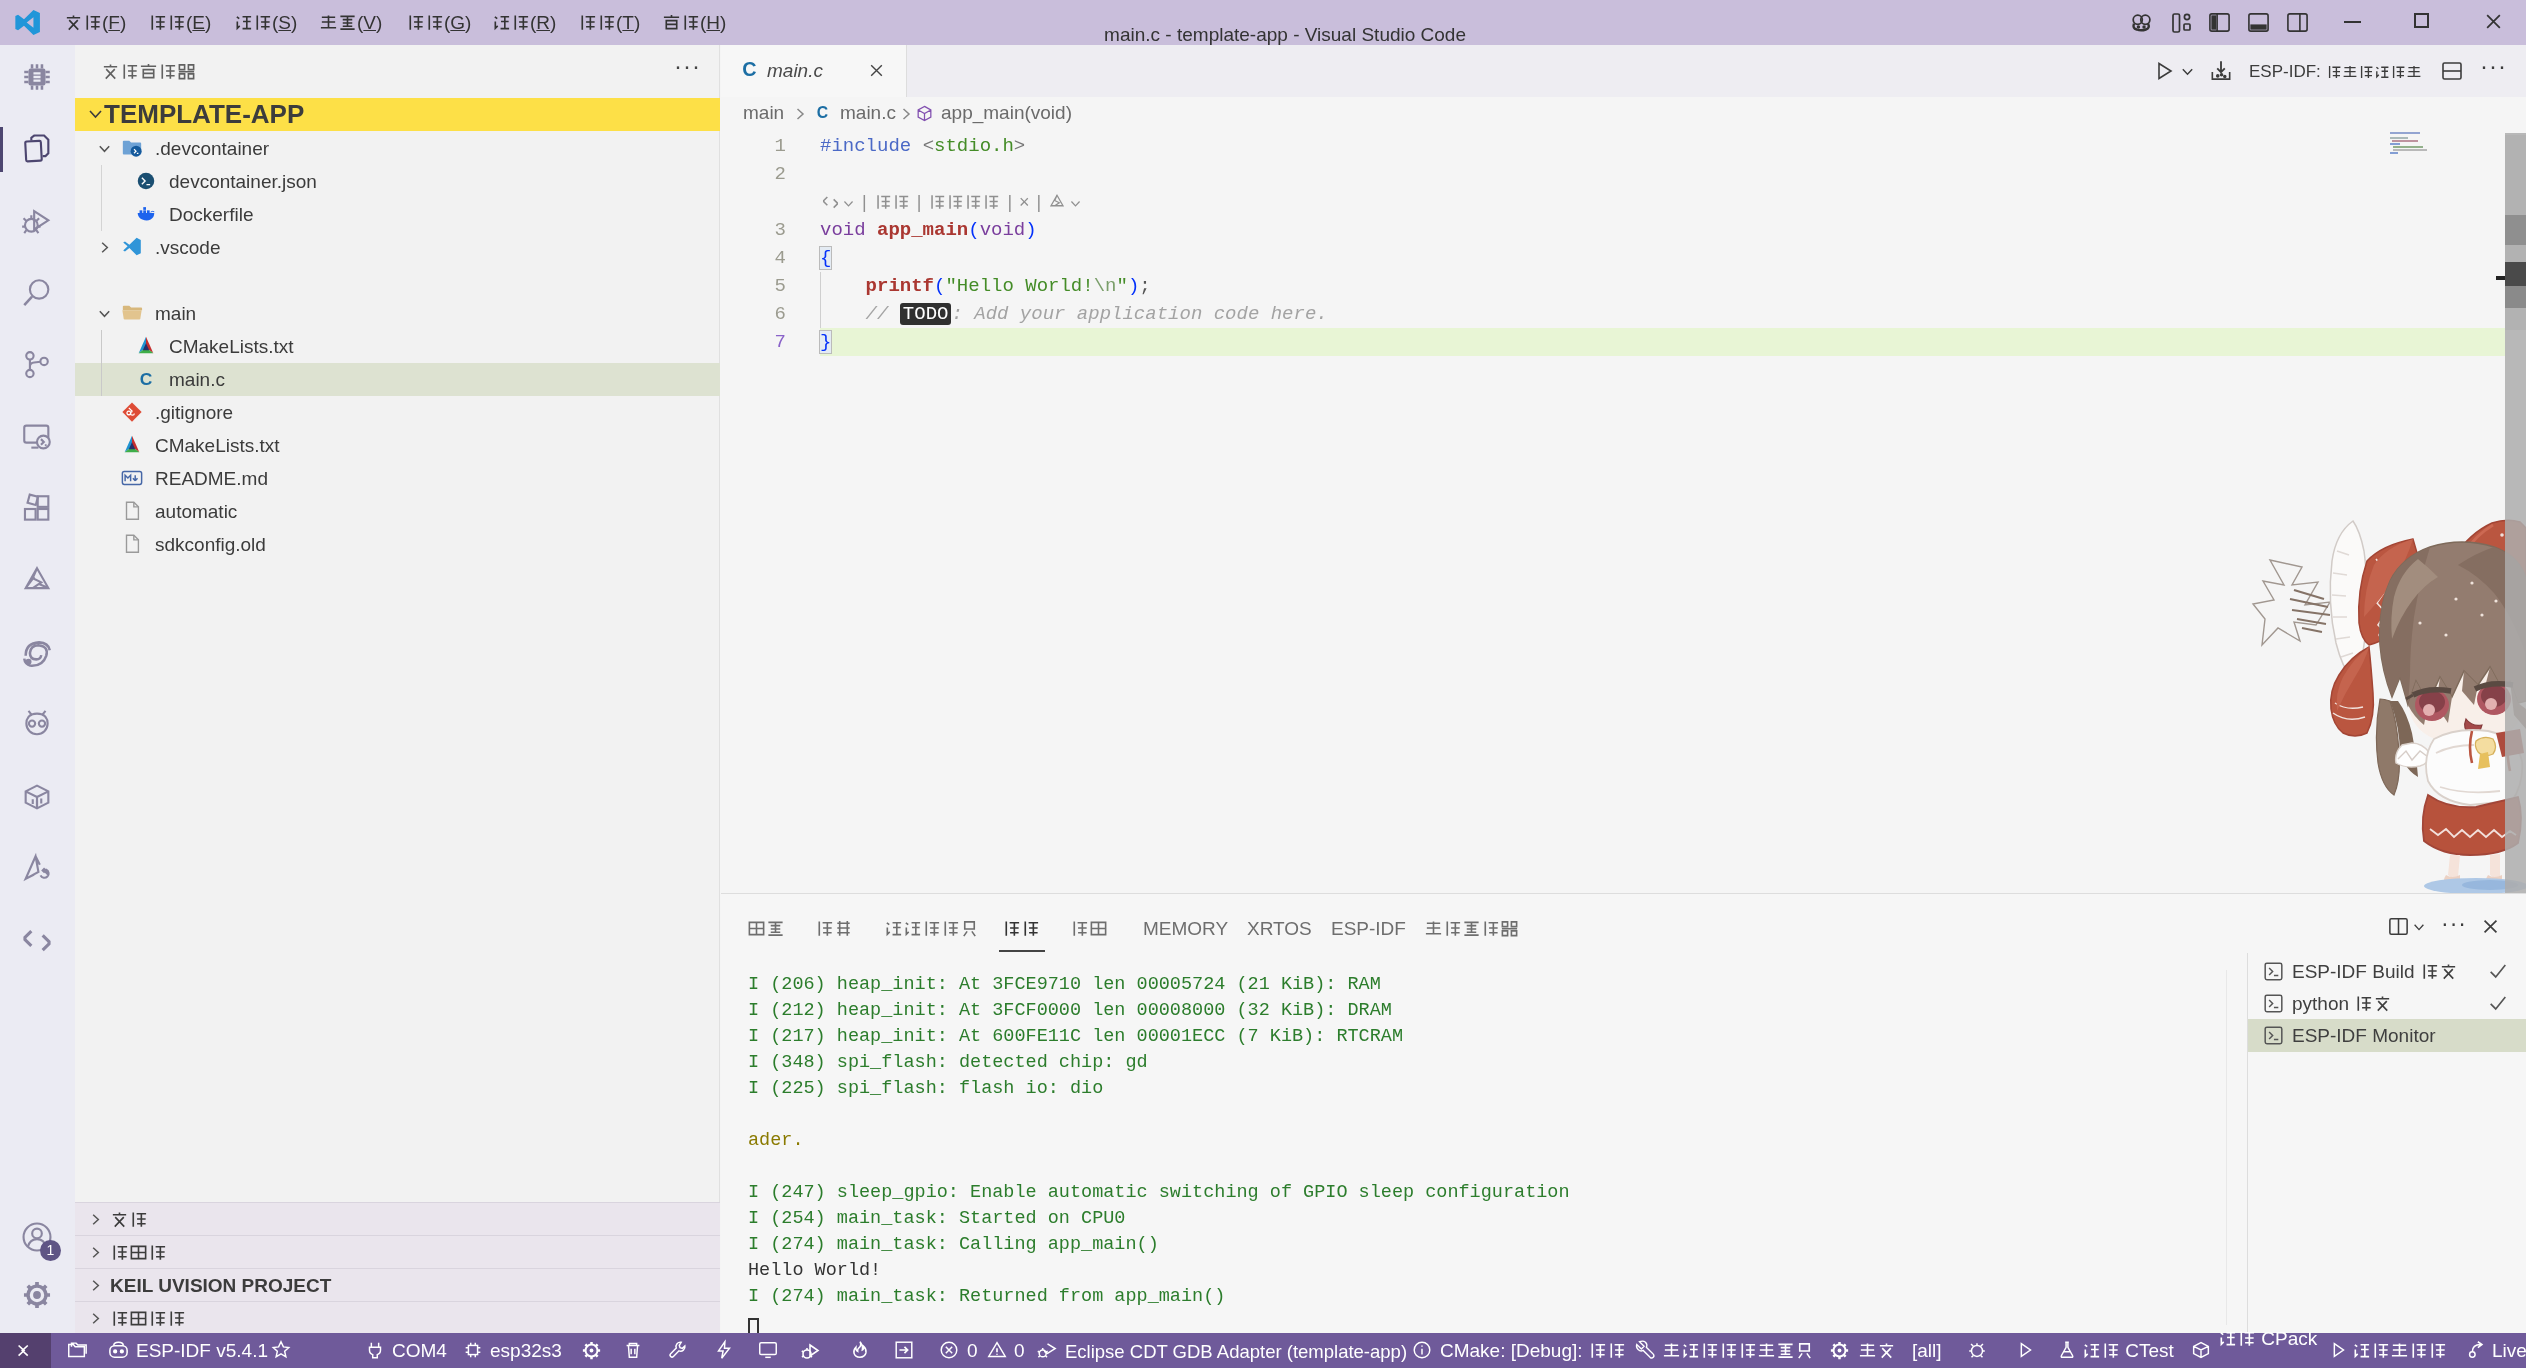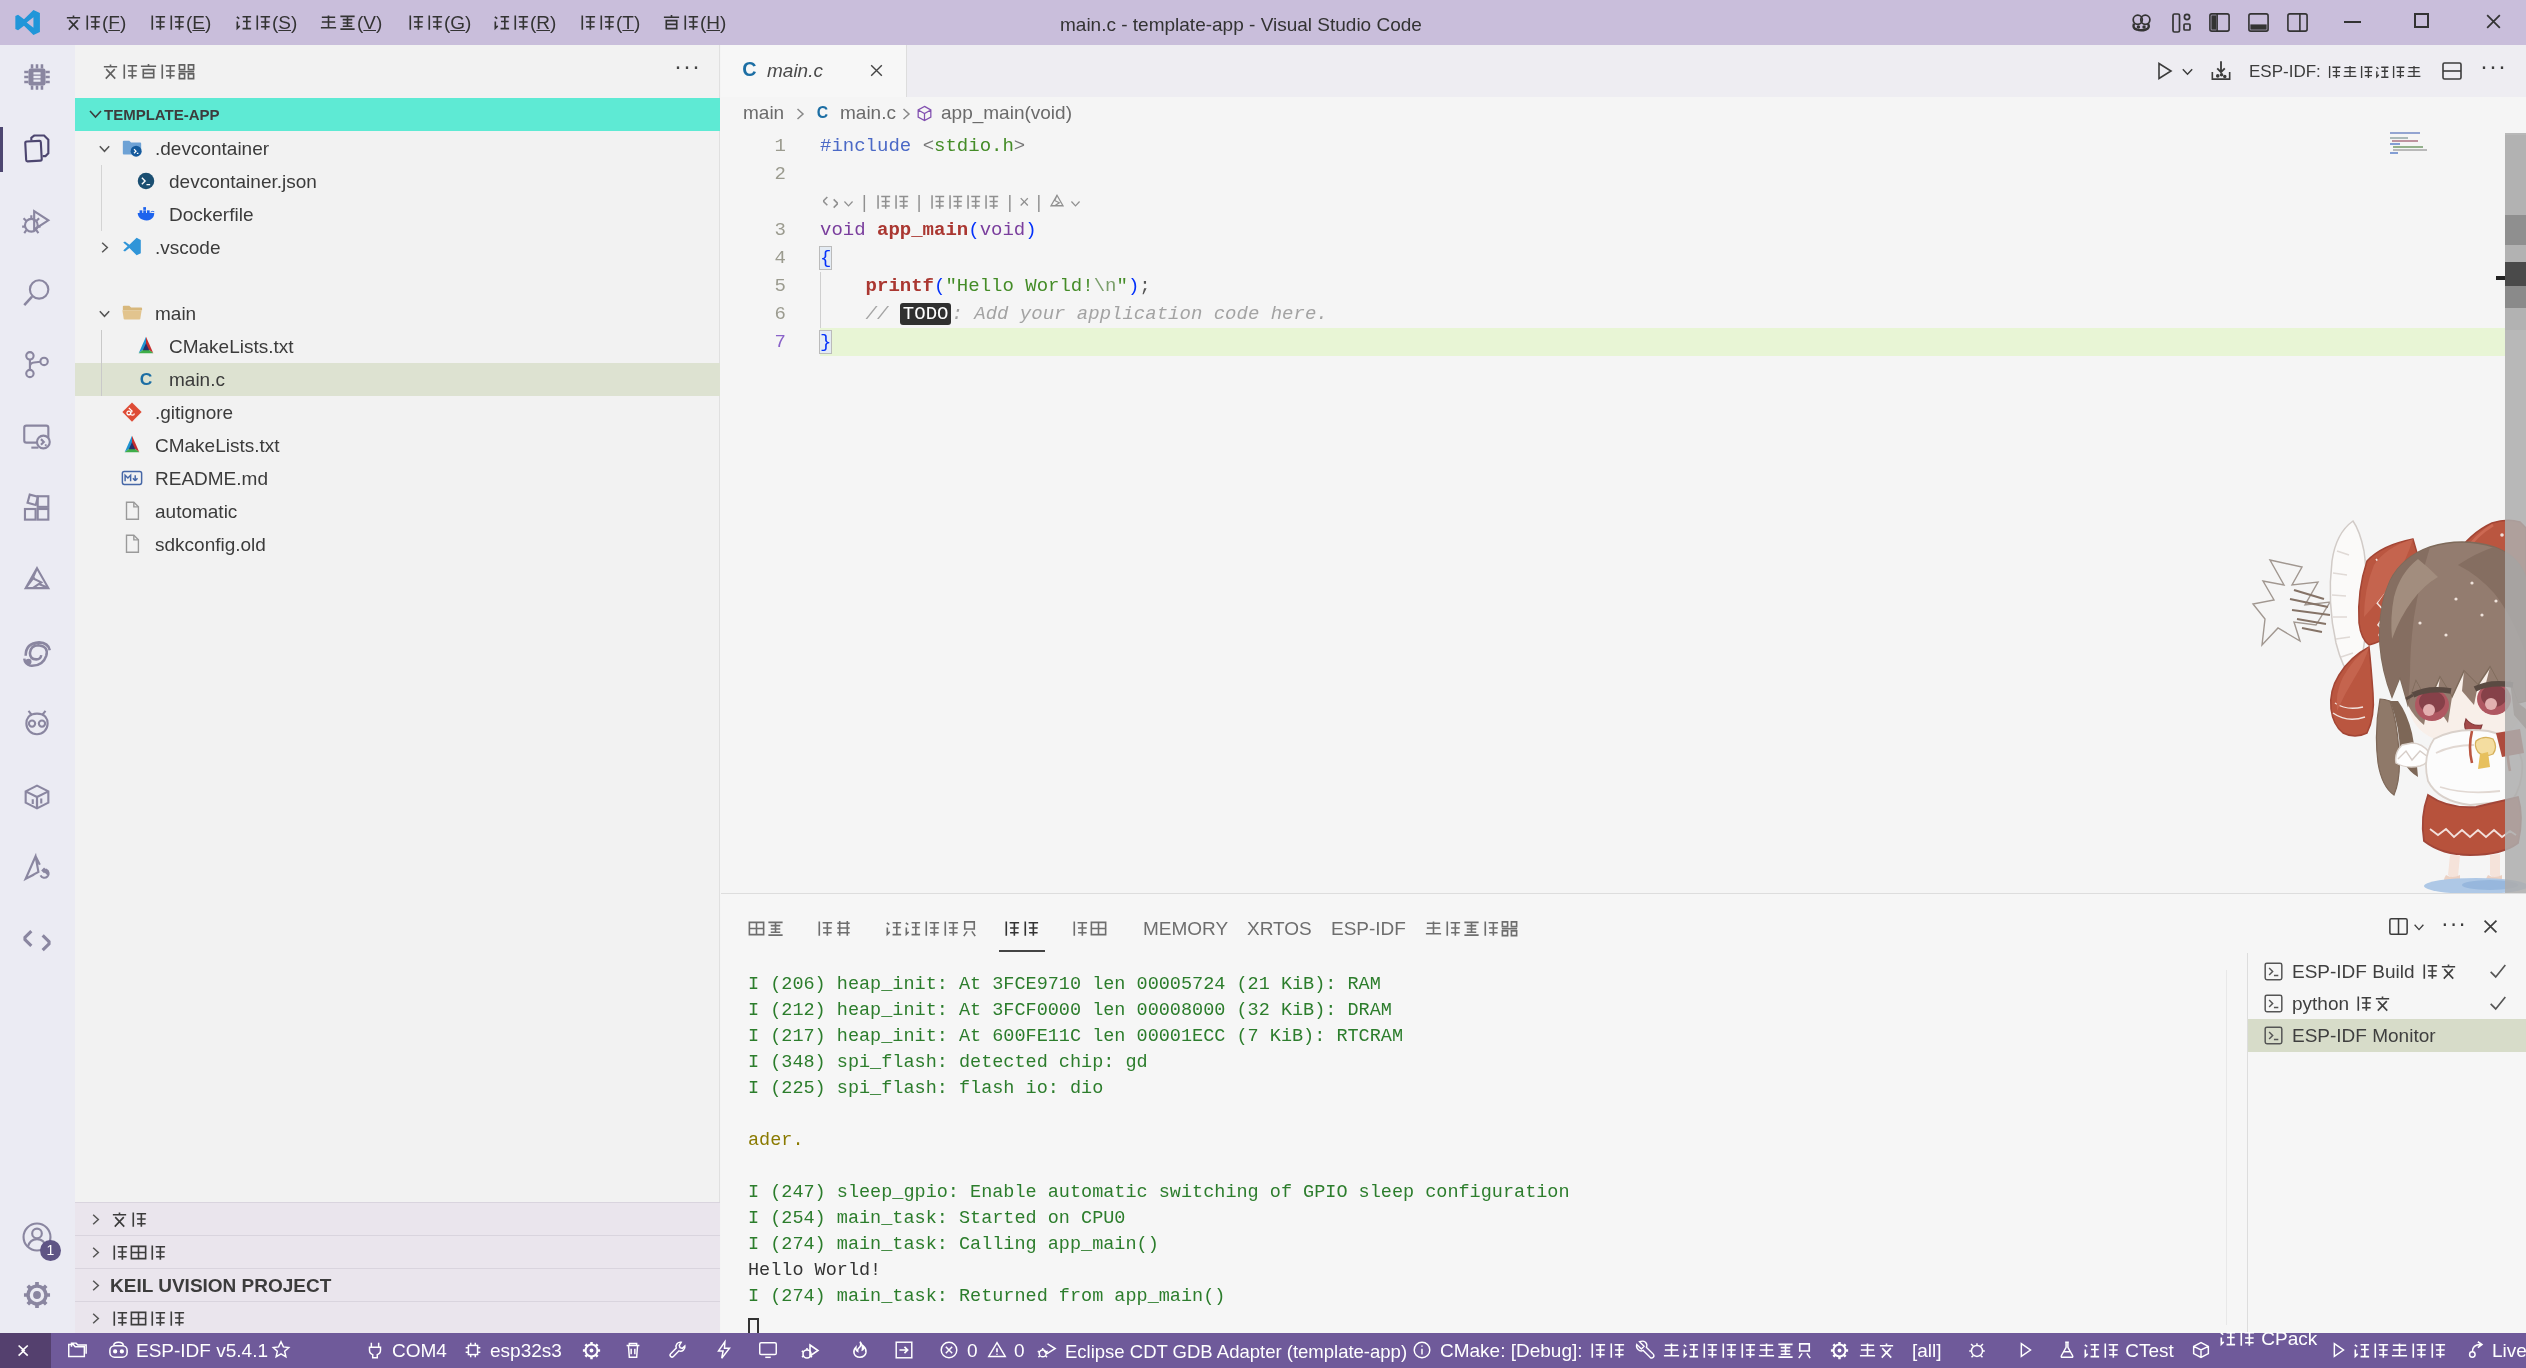--- a/index.html
+++ b/index.html
@@ -45,21 +45,21 @@
       <div class="abs" style="left:578px;top:12px"><svg class="k" style="width:19px;height:19px;margin-bottom:-3px" viewBox="0 0 20 20">
           <path d="M4.5 2.5 V17.5 M8 4 H18 M8.5 9.5 H17.5 M8.5 14.5 H17.5 M13 4 V17.5" stroke="currentColor" fill="none" stroke-width="1.7"></path>
         </svg><svg class="k" style="width:19px;height:19px;margin-bottom:-3px" viewBox="0 0 20 20">
           <path d="M4.5 2.5 V17.5 M8 4 H18 M8.5 9.5 H17.5 M8.5 14.5 H17.5 M13 4 V17.5" stroke="currentColor" fill="none" stroke-width="1.7"></path>
         </svg>(<span style="text-decoration:underline">T</span>)</div>
       <div class="abs" style="left:662px;top:12px"><svg class="k" style="width:19px;height:19px;margin-bottom:-3px" viewBox="0 0 20 20">
           <path d="M2 4.5 H18 M10 2 V4.5 M4.5 8 H15.5 V16.5 H4.5 Z M4.5 12 H15.5" stroke="currentColor" fill="none" stroke-width="1.7"></path>
         </svg><svg class="k" style="width:19px;height:19px;margin-bottom:-3px" viewBox="0 0 20 20">
           <path d="M4.5 2.5 V17.5 M8 4 H18 M8.5 9.5 H17.5 M8.5 14.5 H17.5 M13 4 V17.5" stroke="currentColor" fill="none" stroke-width="1.7"></path>
         </svg>(<span style="text-decoration:underline">H</span>)</div>
-      <div class="abs" style="left:1060px;top:14px;width:406px;text-align:left">main.c - template-app - Visual Studio Code</div>
+      <div class="abs" style="left:1060px;top:24px;width:406px;text-align:right">main.c - template-app - Visual Studio Code</div>
       <svg class="abs" style="left:2128px;top:10px" width="26" height="26" viewBox="0 0 24 24" fill="none" stroke="#333" stroke-width="1.6">
 <circle cx="9" cy="9" r="4.2"></circle>
         <circle cx="16" cy="9" r="4.2"></circle>
         <path d="M5.5 12.5 Q4 17 8 18 Q12 19.5 16.5 18 Q20.5 16.8 18.5 12.5" stroke-width="2.2"></path>
         <circle cx="9.6" cy="15.6" r="0.8" fill="#333"></circle>
         <circle cx="14.8" cy="15.6" r="0.8" fill="#333"></circle>
       </svg>
       <svg class="abs" style="left:2170px;top:11px" width="24" height="24" viewBox="0 0 24 24" fill="none" stroke="#333" stroke-width="1.7">
 <rect x="3" y="3" width="6.5" height="18" rx="1.5"></rect>
         <circle cx="17" cy="6" r="2.6"></circle>
@@ -163,21 +163,21 @@
       </svg><svg class="k" style="width:19px;height:19px;margin-bottom:-3px" viewBox="0 0 20 20">
         <path d="M4.5 2.5 V17.5 M8 4 H18 M8.5 9.5 H17.5 M8.5 14.5 H17.5 M13 4 V17.5" stroke="currentColor" fill="none" stroke-width="1.7"></path>
       </svg><svg class="k" style="width:19px;height:19px;margin-bottom:-3px" viewBox="0 0 20 20">
         <path d="M2 4.5 H18 M10 2 V4.5 M4.5 8 H15.5 V16.5 H4.5 Z M4.5 12 H15.5" stroke="currentColor" fill="none" stroke-width="1.7"></path>
       </svg><svg class="k" style="width:19px;height:19px;margin-bottom:-3px" viewBox="0 0 20 20">
         <path d="M4.5 2.5 V17.5 M8 4 H18 M8.5 9.5 H17.5 M8.5 14.5 H17.5 M13 4 V17.5" stroke="currentColor" fill="none" stroke-width="1.7"></path>
       </svg><svg class="k" style="width:19px;height:19px;margin-bottom:-3px" viewBox="0 0 20 20">
         <path d="M2.5 3 H8 V8 H2.5 Z M12 3 H17.5 V8 H12 Z M2.5 12.5 H8 V17.5 H2.5 Z M12 12.5 H17.5 V17.5 H12 Z M2 10.2 H18" stroke="currentColor" fill="none" stroke-width="1.7"></path>
       </svg></div>
     <div class="abs" style="left:674px;top:52px;font-size:24px;color:#444;letter-spacing:1px">···</div>
-    <div class="abs" style="left:75px;top:98px;width:645px;height:33px;background:#5eead4;color:#3c3c3c;font-weight:bold;font-size:15px;line-height:33px">
+    <div class="abs" style="left:75px;top:98px;width:645px;height:33px;background:#fde047;color:#3c3c3c;font-weight:bold;font-size:26px;line-height:33px">
       <span style="position:absolute;left:13px;top:0"><svg width="15" height="33" viewBox="0 0 15 33" fill="none" stroke="#3c3c3c" stroke-width="1.6">
           <path d="M2 13 L7.5 19 L13 13"></path>
         </svg></span>
       <span style="position:absolute;left:29px">TEMPLATE-APP</span>
     </div>
     <div class="abs" style="left:75px;top:132px;width:645px;height:33px;font-size:19px;line-height:33px;color:#3b3b3b">
       <span style="position:absolute;left:22px;top:9px;line-height:0"><svg width="15" height="15" viewBox="0 0 16 16" fill="none" stroke="#555" stroke-width="1.6" style="margin-bottom:-2px">
           <path d="M3 5.5 L8 11 L13 5.5"></path>
         </svg></span>
       <span style="position:absolute;left:46px;top:5px;line-height:0"><svg width="22" height="22" viewBox="0 0 24 24">

